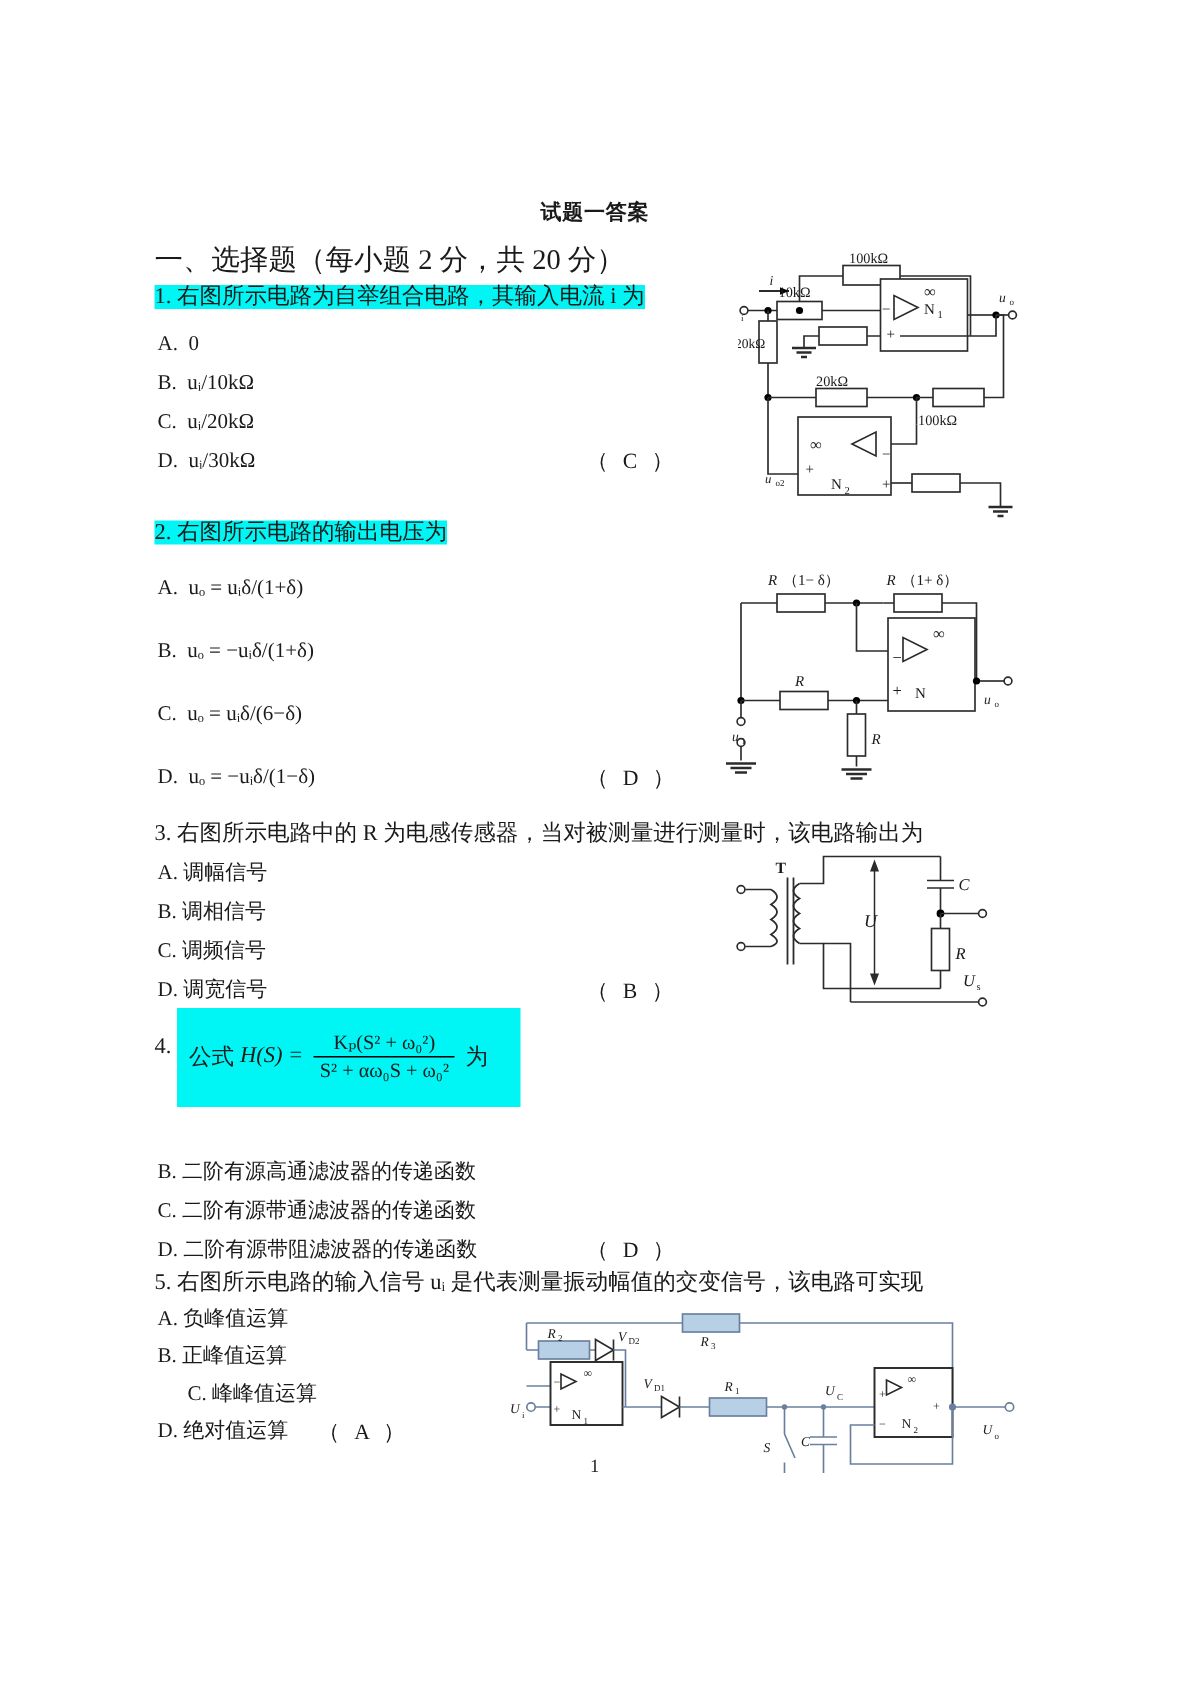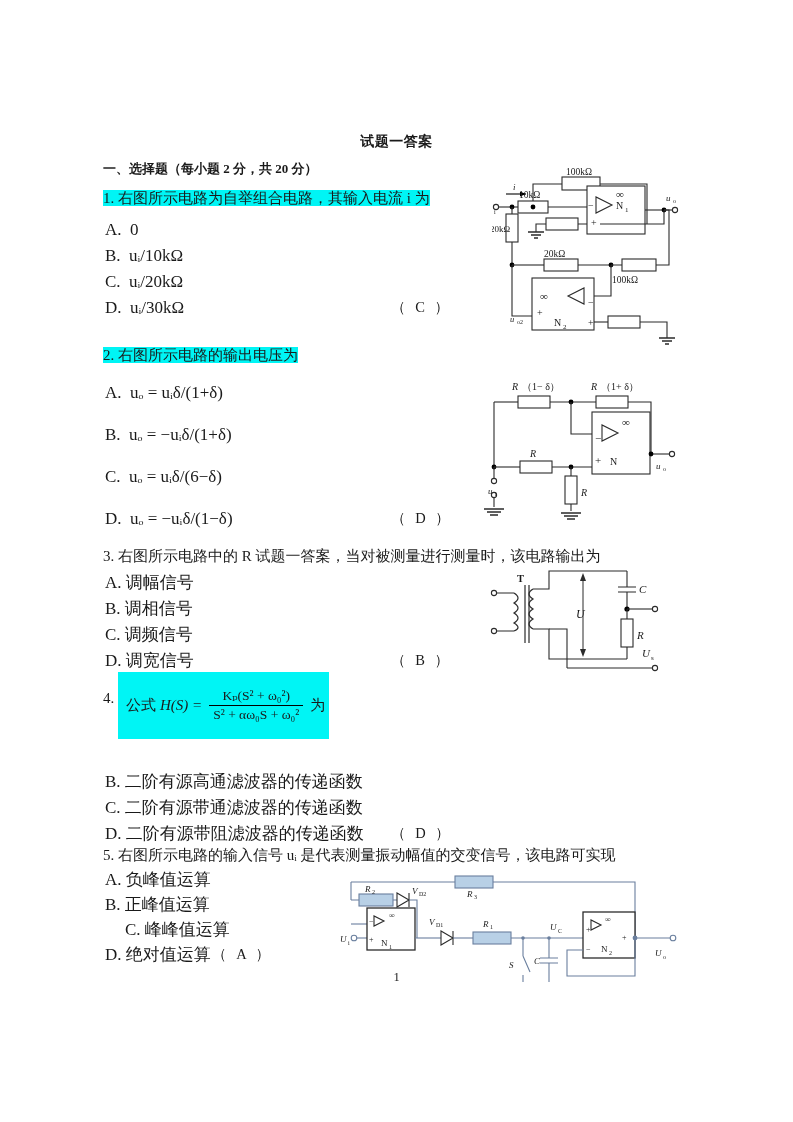--- a/index.html
+++ b/index.html
@@ -26,35 +26,35 @@
     left: 0; top: 133px;
     width: 793px;
     text-align: center;
     font-size: 14px;
     font-weight: bold;
     letter-spacing: 0.5px;
   }
   .section-heading {
     position: absolute;
     left: 103px; top: 160px;
-    font-size: 13px;
-    font-weight: bold;
+    font-size: 19px;
+    font-weight: normal;
   }
   .q-stem {
     position: absolute;
     font-size: 15px;
     line-height: 20px;
     white-space: nowrap;
   }
   .hl {
     background: #00f5f5;
   }
   .opt {
     position: absolute;
-    font-size: 17px;
+    font-size: 14px;
     line-height: 19px;
     white-space: nowrap;
   }
   .ans {
     position: absolute;
     font-size: 14.5px;
     letter-spacing: 3px;
     white-space: nowrap;
   }
   .page-num {
@@ -62,21 +62,21 @@
     left: 0; top: 970px;
     width: 793px;
     text-align: center;
     font-size: 12.5px;
   }
   
   .formula-box {
     position: absolute;
     left: 118px; top: 672px;
     background: #00f5f5;
-    padding: 3px 4px 4px 8px;
+    padding: 3px 22px 4px 8px;
     font-size: 15px;
     display: flex;
     align-items: center;
     gap: 4px;
     white-space: nowrap;
   }
   .frac {
     display: inline-flex;
     flex-direction: column;
     align-items: center;
@@ -268,21 +268,21 @@
         <text x="179" y="99" font-size="6">o</text>
         <text x="138" y="54" font-size="11">∞</text>
         <text x="111" y="70" font-size="11">−</text>
         <text x="111" y="92" font-size="11">+</text>
         <text x="126" y="93" font-size="10">N</text>
       </g>
     </svg>
   </div>
 
   <div class="q-stem" style="left:103px; top:546px;">
-    <span>3.</span>&nbsp;<span>右图所示电路中的 R 试题一答案，当对被测量进行测量时，该电路输出为</span>
+    <span>3.</span>&nbsp;<span>右图所示电路中的 R 为电感传感器，当对被测量进行测量时，该电路输出为</span>
   </div>
 
   <div class="opt" style="left:105px; top:573px;">
     <span>A.</span>&nbsp;<span>调幅信号</span>
   </div>
   <div class="opt" style="left:105px; top:599px;">
     <span>B.</span>&nbsp;<span>调相信号</span>
   </div>
   <div class="opt" style="left:105px; top:625px;">
     <span>C.</span>&nbsp;<span>调频信号</span>

